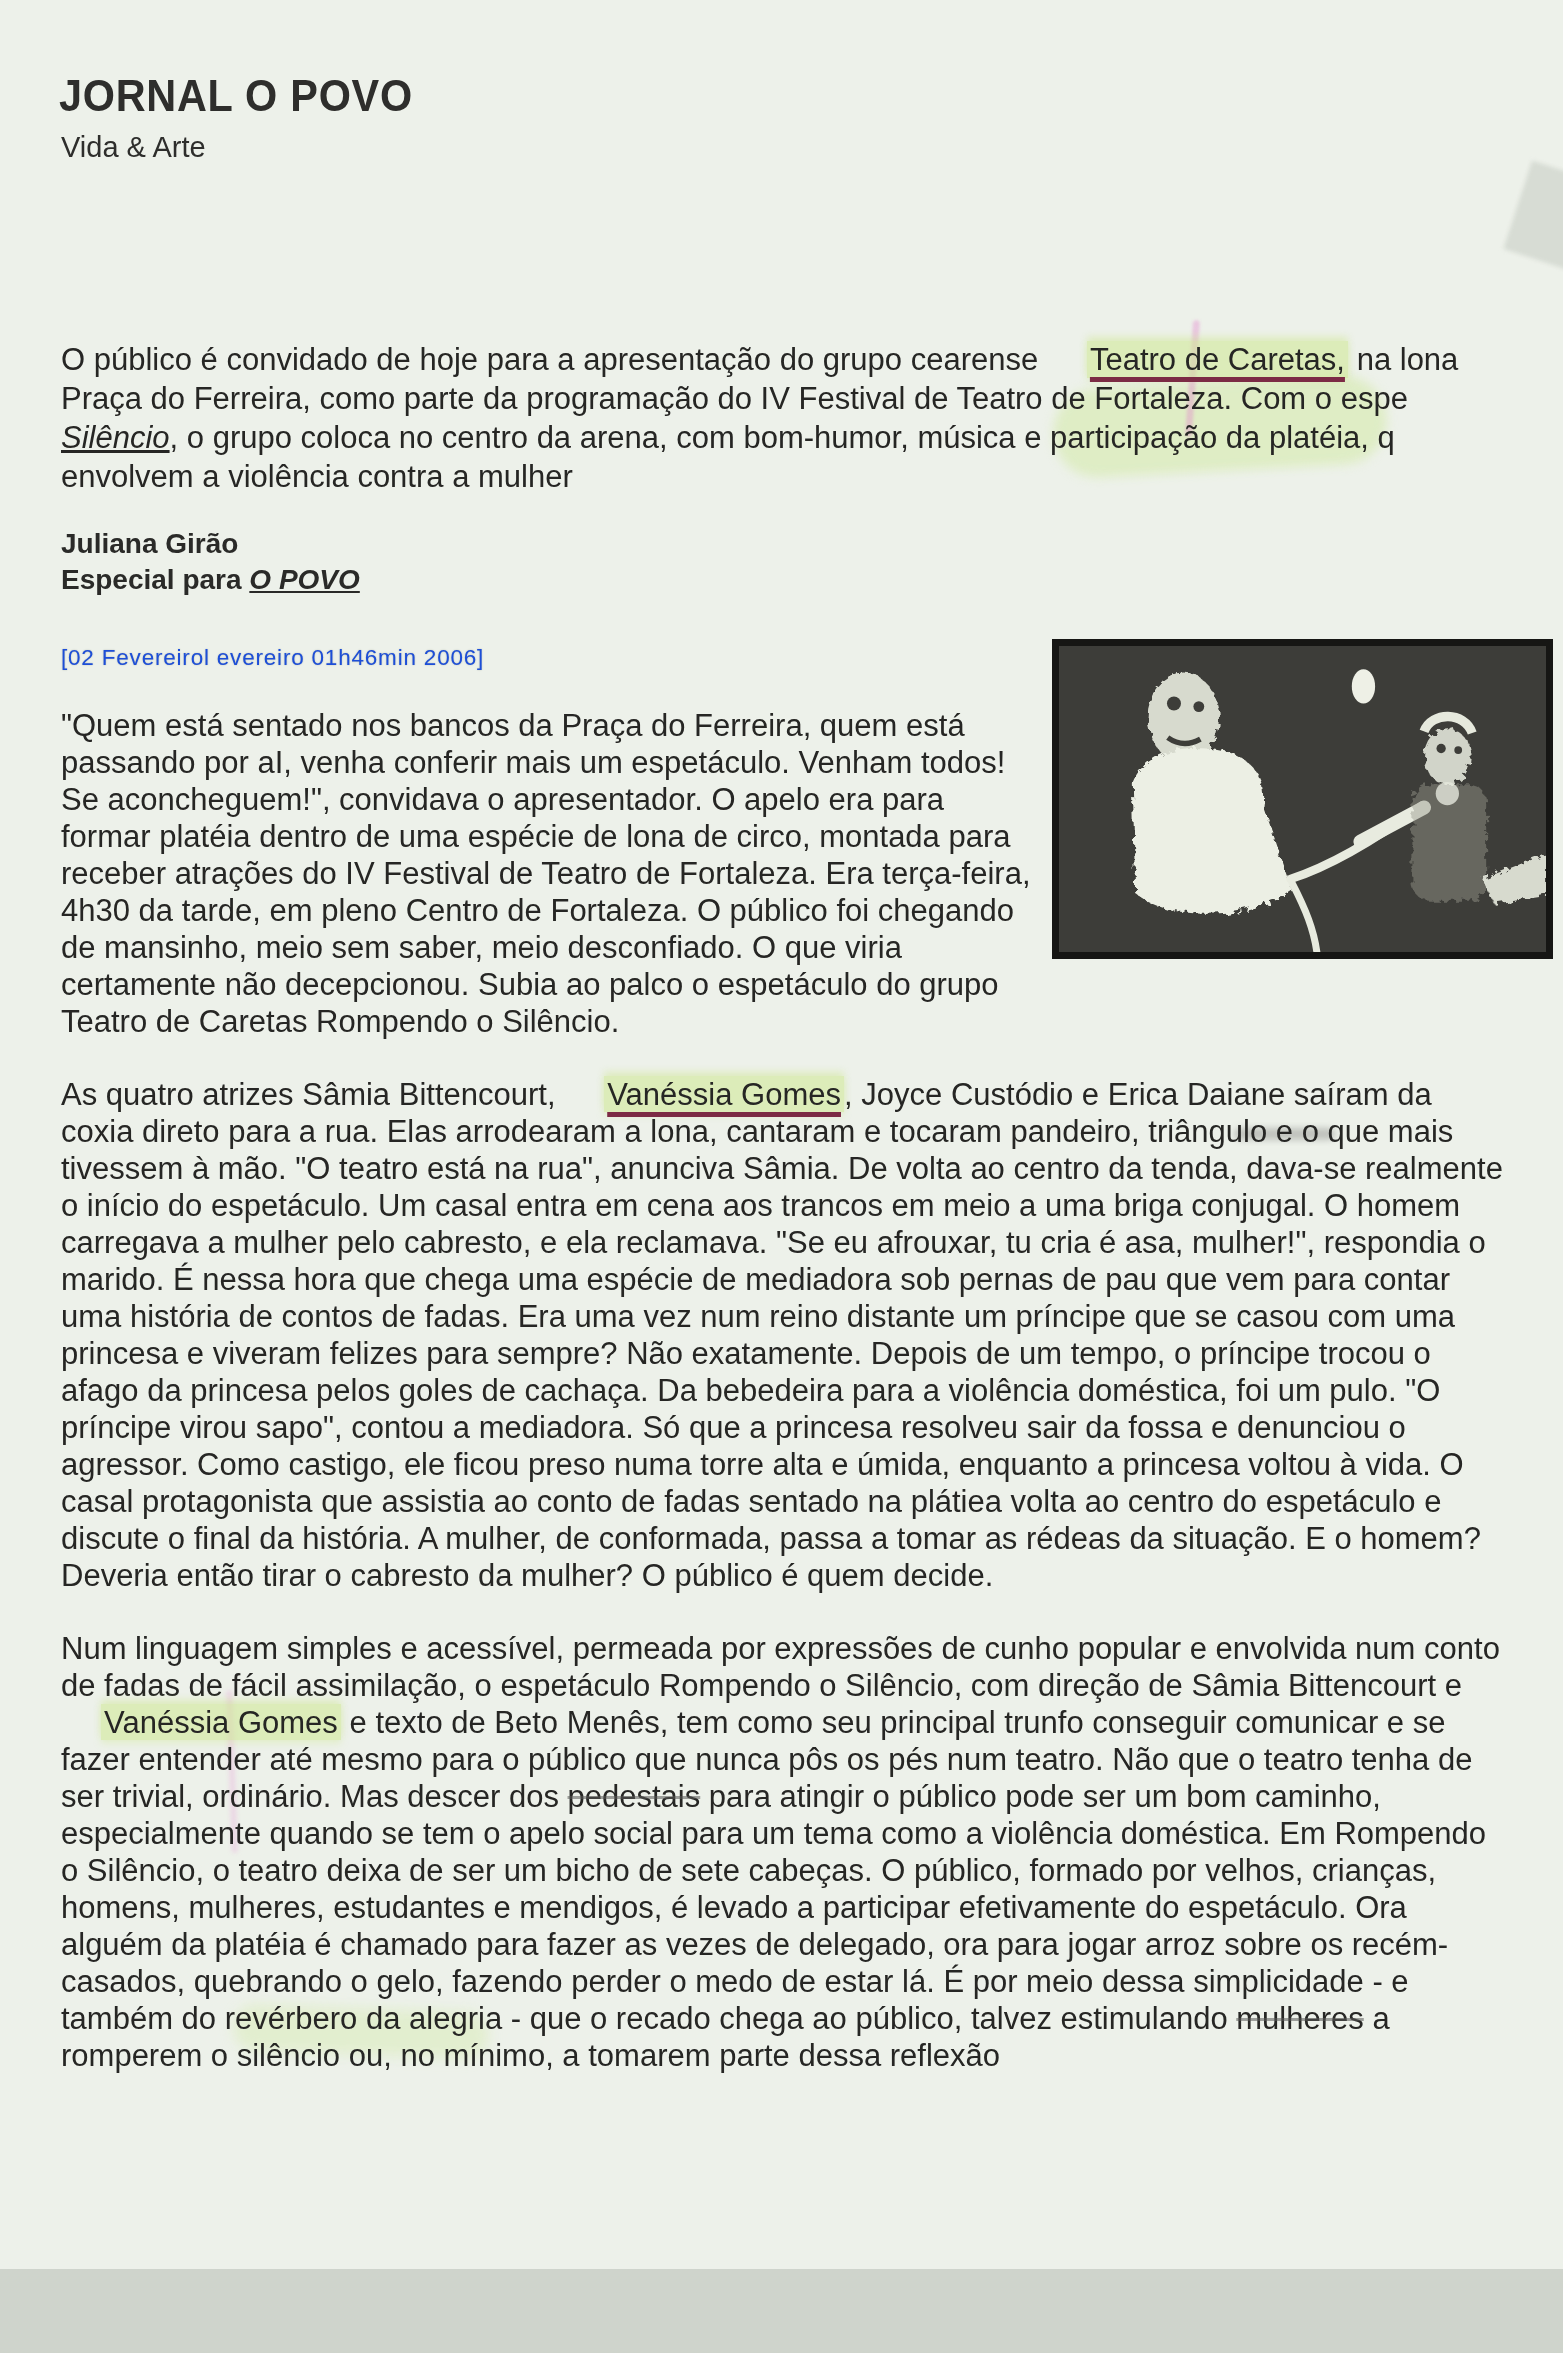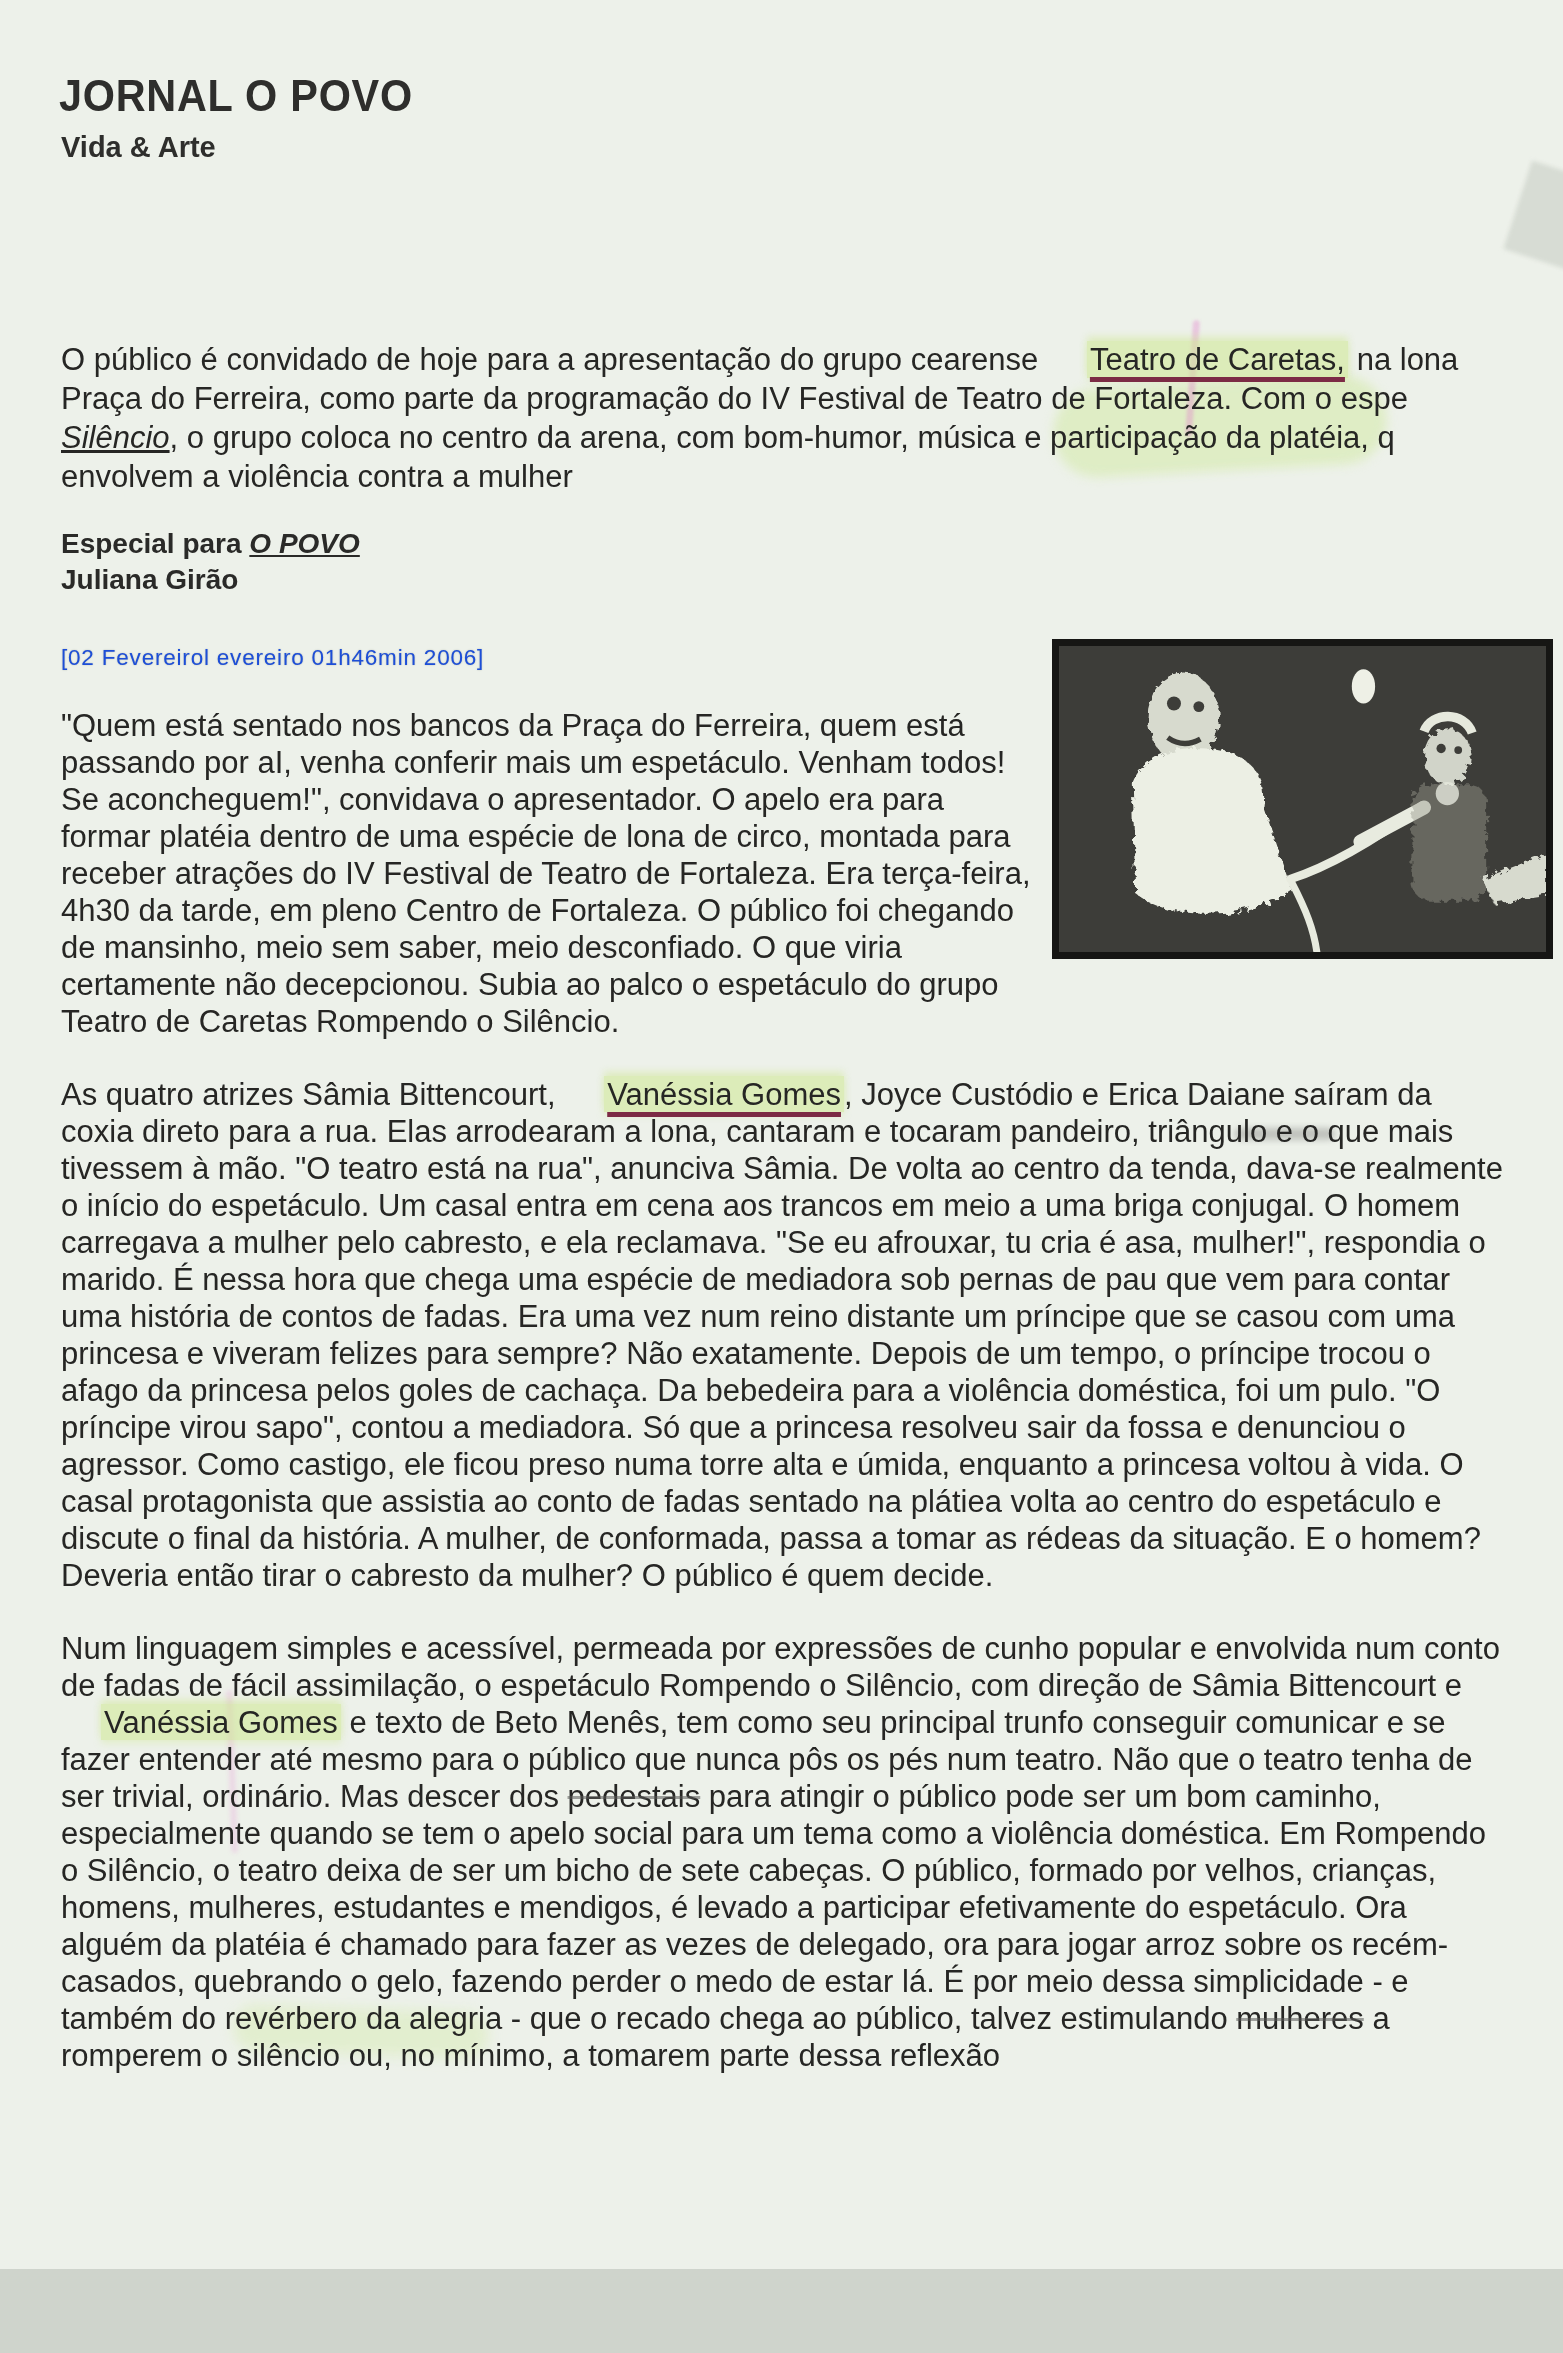--- a/index.html
+++ b/index.html
@@ -13,21 +13,21 @@
   }
   
   .masthead{
     position:absolute;left:59px;top:70px;
     font-size:45px;font-weight:bold;letter-spacing:0.8px;
     transform:scaleX(.92);transform-origin:left top;
     color:#2e2e2c;
   }
   .section-label{
     position:absolute;left:61px;top:131px;
-    font-size:29px;font-weight:bold;color:#2e2e2c;text-align:center;
+    font-size:29px;font-weight:normal;color:#2e2e2c;text-align:center;
   }
   .dateline{
     position:absolute;right:18px;top:115px;
     font-size:26.4px;color:#2b2b29;
   }
   
   .article{position:absolute;left:61px;top:340px;width:1445px;}
   .headline{
     font-family:"Liberation Serif","DejaVu Serif",serif;
     font-weight:normal;
@@ -155,22 +155,22 @@
           <circle cx="492" cy="132" r="6" fill="#3d3d39"></circle>
           <circle cx="514" cy="134" r="5" fill="#3d3d39"></circle>
           <rect x="455" y="178" width="95" height="150" rx="22" fill="#9a9a8e" opacity="0.45" filter="url(#rough)"></rect>
           <circle cx="500" cy="190" r="15" fill="#e6e9dd" opacity="0.8"></circle>
           <path d="M545,300 L627,268 L627,322 L560,332 Z" fill="#e8ebdf" opacity="0.9" filter="url(#rough)"></path>
         </svg>
       </div>
     </figure>
 
     <div class="byline">
+      <div>Juliana Girão</div>
       <div><span>Especial para </span><span class="it">O POVO</span></div>
-      <div>Juliana Girão</div>
     </div>
 
     <div class="timestamp">[02 Fevereirol evereiro 01h46min 2006]</div>
 
     <div class="body-copy">
       <p><span>"Quem está sentado nos bancos da Praça do Ferreira, quem está passando por aI, venha conferir mais um espetáculo. Venham todos! Se aconcheguem!", convidava o apresentador. O apelo era para formar platéia dentro de uma espécie de lona de circo, montada para receber atrações do IV Festival de Teatro de Fortaleza. Era terça-feira, 4h30 da tarde, em pleno Centro de Fortaleza. O público foi chegando de mansinho, meio sem saber, meio desconfiado. O que viria certamente não decepcionou. Subia ao palco o espetáculo do grupo Teatro de Caretas Rompendo o Silêncio.</span></p>
 
       <p><span>As quatro atrizes Sâmia Bittencourt, </span><span class="hl ul">Vanéssia Gomes</span><span>, Joyce Custódio e Erica Daiane saíram da coxia direto para a rua. Elas arrodearam a lona, cantaram e tocaram pandeiro, triângulo e o que mais tivessem à mão. "O teatro está na rua", anunciva Sâmia. De volta ao centro da tenda, dava-se realmente o início do espetáculo. Um casal entra em cena aos trancos em meio a uma briga conjugal. O homem carregava a mulher pelo cabresto, e ela reclamava. "Se eu afrouxar, tu cria é asa, mulher!", respondia o marido. É nessa hora que chega uma espécie de mediadora sob pernas de pau que vem para contar uma história de contos de fadas. Era uma vez num reino distante um príncipe que se casou com uma princesa e viveram felizes para sempre? Não exatamente. Depois de um tempo, o príncipe trocou o afago da princesa pelos goles de cachaça. Da bebedeira para a violência doméstica, foi um pulo. "O príncipe virou sapo", contou a mediadora. Só que a princesa resolveu sair da fossa e denunciou o agressor. Como castigo, ele ficou preso numa torre alta e úmida, enquanto a princesa voltou à vida. O casal protagonista que assistia ao conto de fadas sentado na plátiea volta ao centro do espetáculo e discute o final da história. A mulher, de conformada, passa a tomar as rédeas da situação. E o homem? Deveria então tirar o cabresto da mulher? O público é quem decide.</span></p>
 
       <p><span>Num linguagem simples e acessível, permeada por expressões de cunho popular e envolvida num conto de fadas de fácil assimilação, o espetáculo Rompendo o Silêncio, com direção de Sâmia Bittencourt e </span><span class="hl">Vanéssia Gomes</span><span> e texto de Beto Menês, tem como seu principal trunfo conseguir comunicar e se fazer entender até mesmo para o público que nunca pôs os pés num teatro. Não que o teatro tenha de ser trivial, ordinário. Mas descer dos </span><span class="smudged">pedestais</span><span> para atingir o público pode ser um bom caminho, especialmente quando se tem o apelo social para um tema como a violência doméstica. Em Rompendo o Silêncio, o teatro deixa de ser um bicho de sete cabeças. O público, formado por velhos, crianças, homens, mulheres, estudantes e mendigos, é levado a participar efetivamente do espetáculo. Ora alguém da platéia é chamado para fazer as vezes de delegado, ora para jogar arroz sobre os recém-casados, quebrando o gelo, fazendo perder o medo de estar lá. É por meio dessa simplicidade - e também do revérbero da alegria - que o recado chega ao público, talvez estimulando </span><span class="smudged">mulheres</span><span> a romperem o silêncio ou, no mínimo, a tomarem parte dessa reflexão</span></p>

